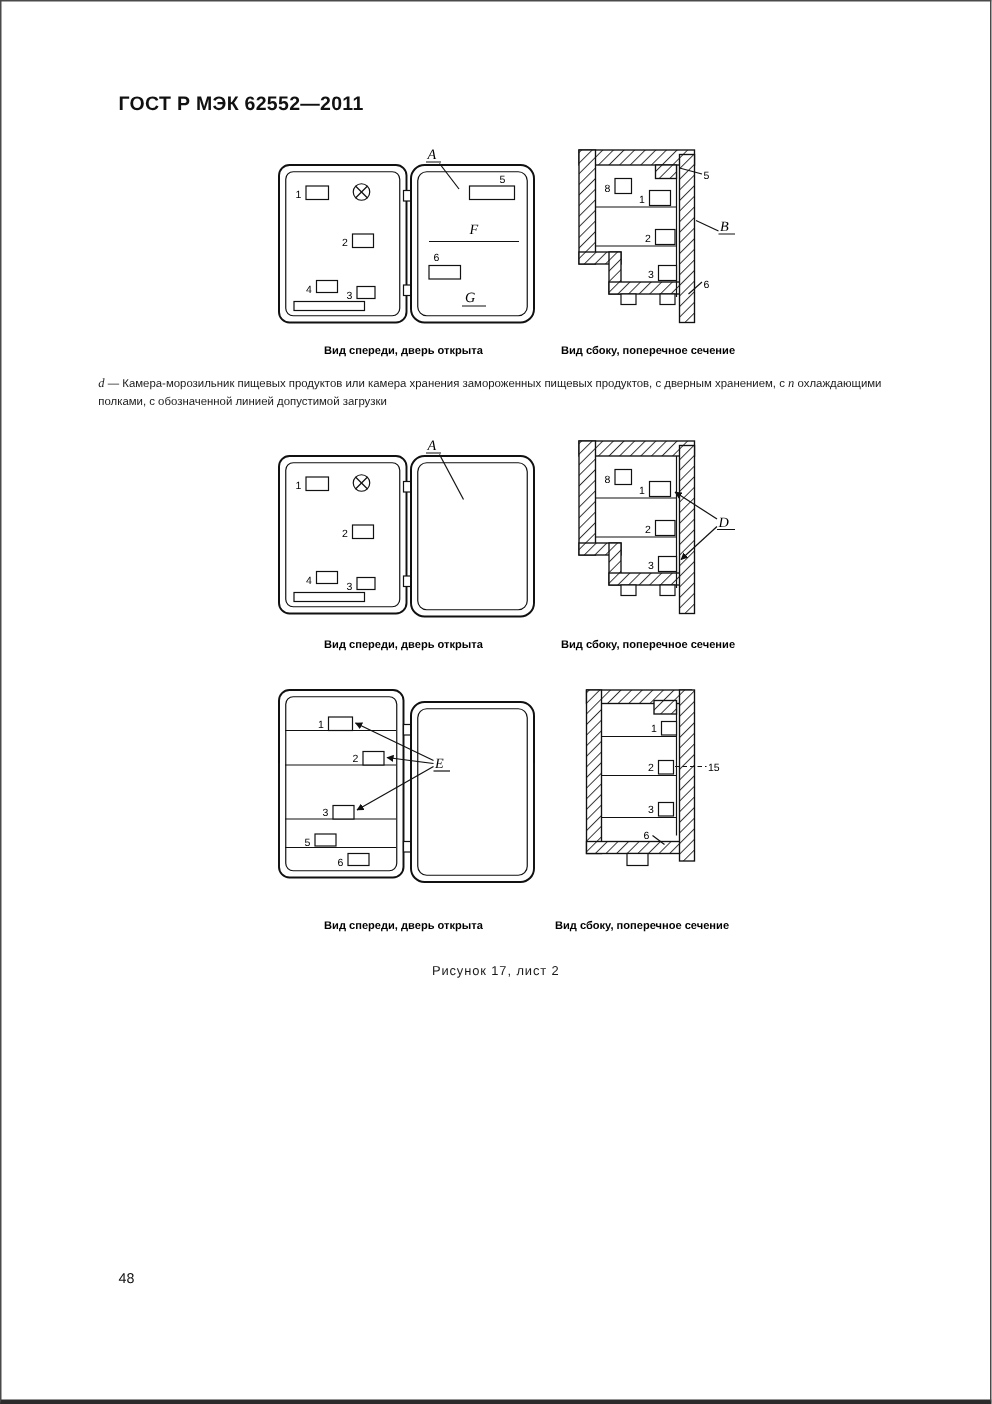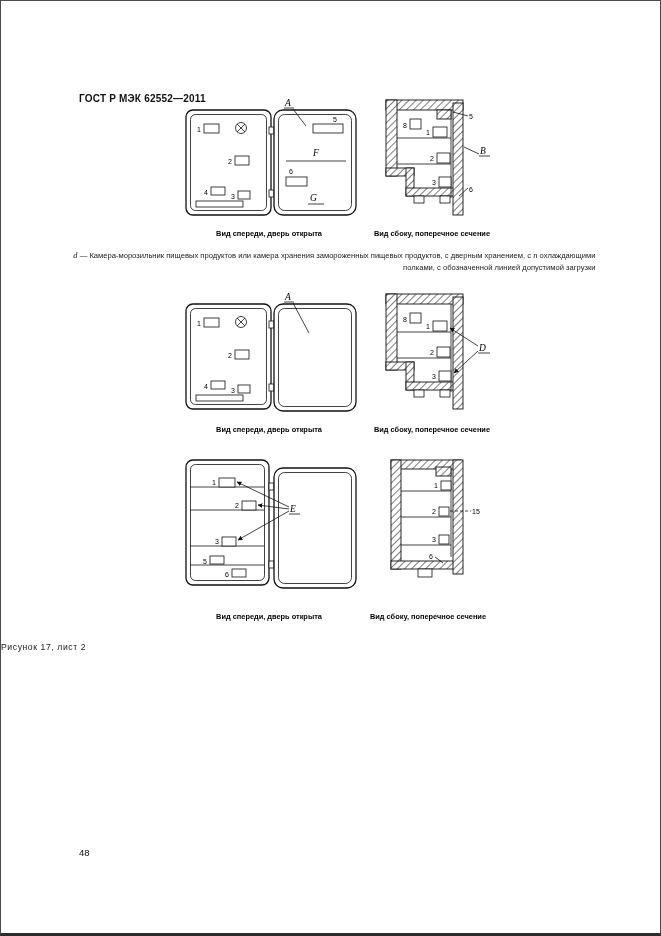--- a/index.html
+++ b/index.html
@@ -3,32 +3,32 @@
 <meta charset="utf-8">
 <style>
   * { margin:0; padding:0; box-sizing:border-box; }
   html,body { background:#9a9a9a; }
   body { font-family:"Liberation Sans", sans-serif; }
   .page {
     position:relative; width:661px; height:936px; margin:0 auto;
     background:#fff; border:1px solid #4a4a4a; border-bottom:3px solid #2c2c2c;
     overflow:hidden; color:#111;
   }
-  .doc-header { position:absolute; top:60px; left:78px; font-size:10px; font-weight:bold; letter-spacing:0.2px;margin-top:32px; }
+  .doc-header { position:absolute; top:60px; left:78px; font-size:13px; font-weight:bold; letter-spacing:0.2px; }
   .content { position:absolute; top:82px; left:0; width:100%; }
   svg.diagram { display:block; margin:0 auto; }
   #dia-d { margin-top:12px; }
   #dia-e { margin-top:14px; }
   #dia-f { margin-top:12px; }
   .fig-desc {
-    width:530px; margin:4px auto 0; text-align:right;
+    width:530px; margin:4px auto 0; text-align:left;
     font-size:7.6px; line-height:1.6; color:#1a1a1a;
   }
   .fig-desc .it { font-family:"Liberation Serif", serif; font-style:italic; font-size:8.4px; }
-  .fig-caption { margin-top:14px; font-size:8.6px; letter-spacing:0.6px; color:#1a1a1a; }
+  .fig-caption { margin-top:14px; text-align:center; font-size:8.6px; letter-spacing:0.6px; color:#1a1a1a; }
   .page-number { position:absolute; left:78px; top:846px; font-size:9.5px;text-align:right; }
   
   .ln   { fill:none; stroke:#111; stroke-width:1.3; }
   .thin { stroke-width:0.8; }
   .wfill{ fill:#fff; }
   .hatch{ fill:url(#hatch); stroke:#111; stroke-width:0.9; }
   .dash { stroke-dasharray:3 2; }
   text.lbl    { font:7px "Liberation Sans", sans-serif; fill:#000; }
   text.letter { font:italic 9.5px "Liberation Serif", serif; fill:#000; }
   text.cap    { font:bold 7.4px "Liberation Sans", sans-serif; fill:#000; }

